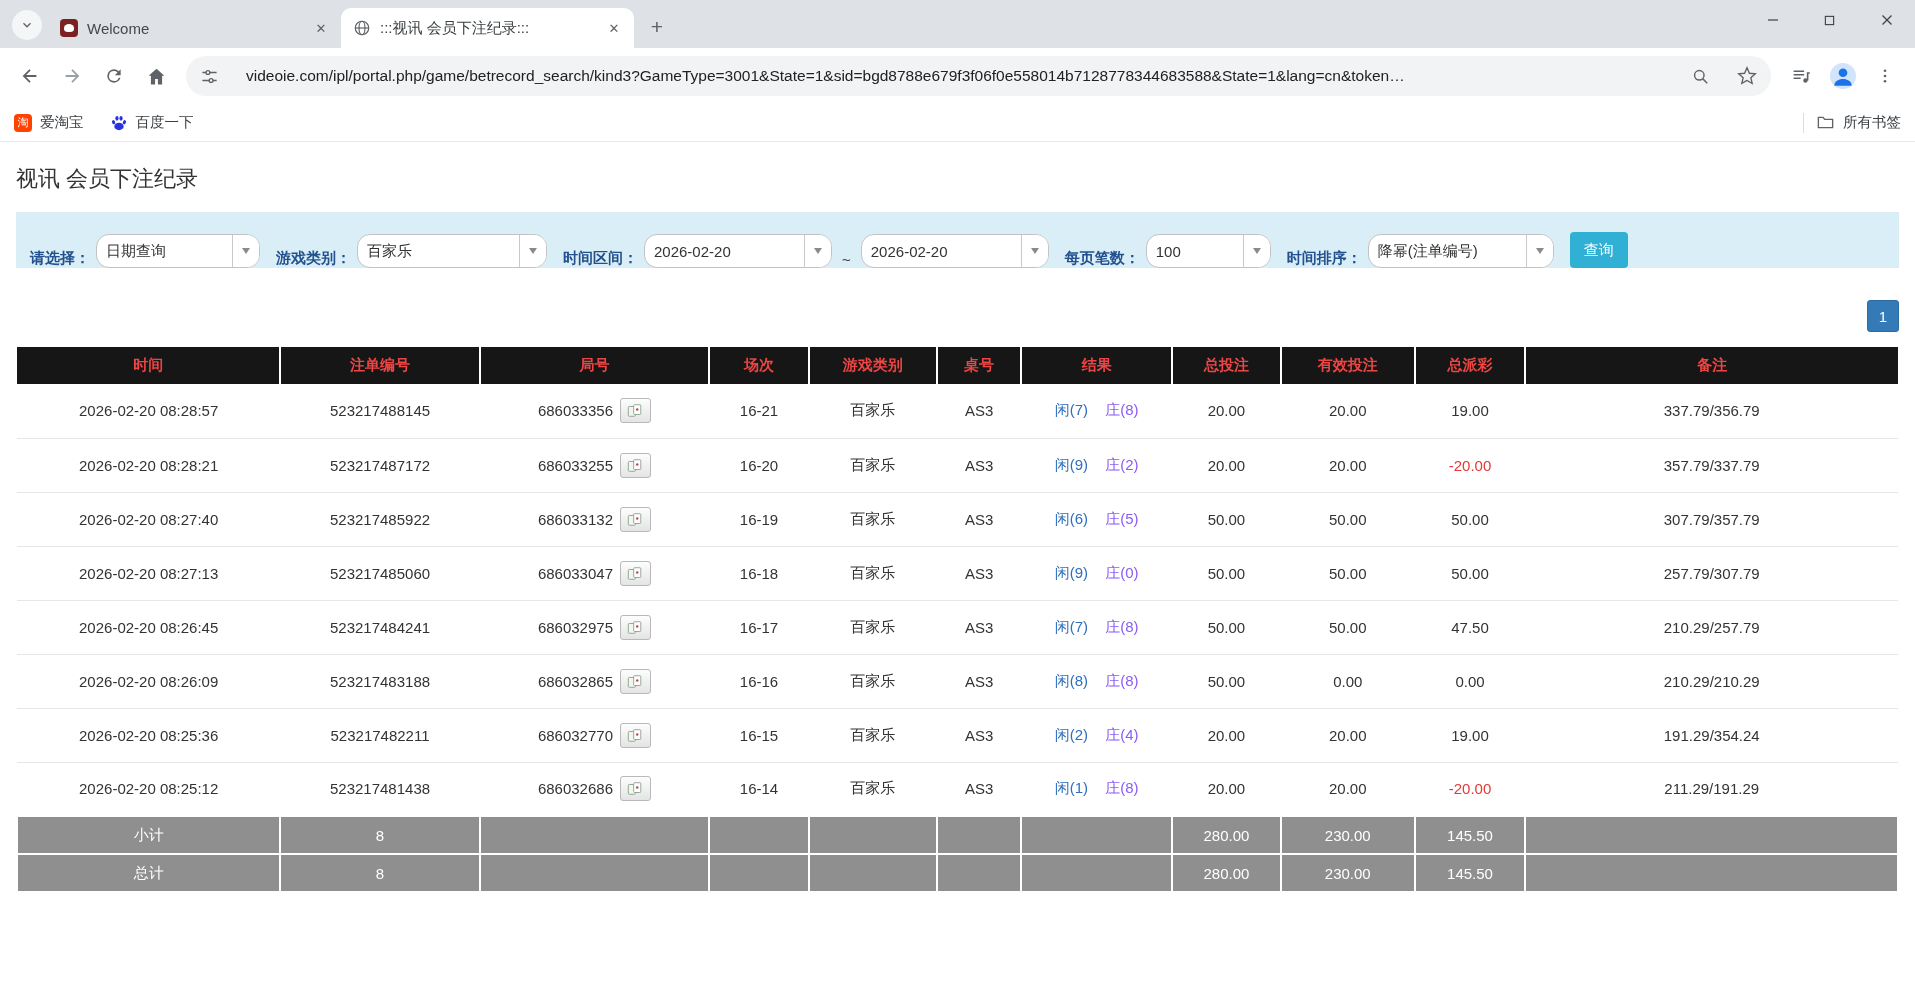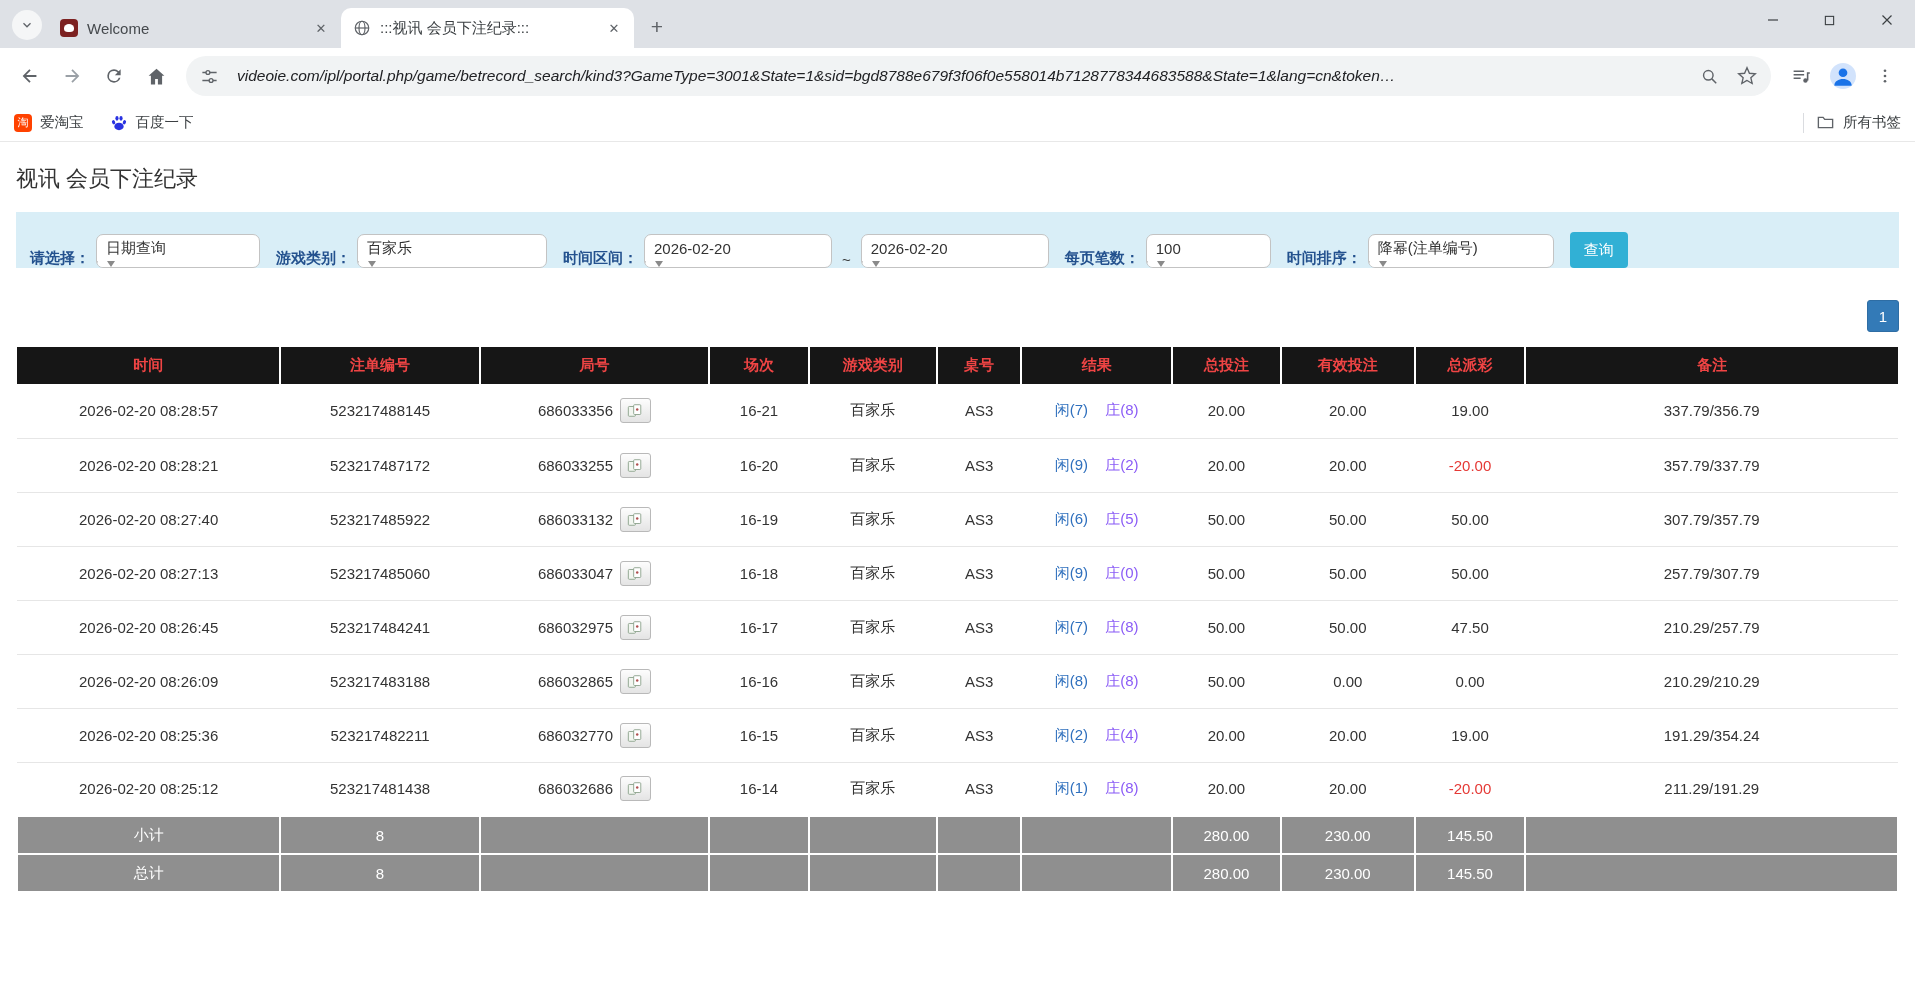--- a/index.html
+++ b/index.html
@@ -25,42 +25,42 @@
   .new-tab { width:30px; height:30px; margin:0 0 6px 8px; border:none; background:transparent; color:#5f6368;
     font-size:21px; line-height:28px; cursor:pointer; border-radius:50%; }
   .win-controls { position:absolute; right:0; top:0; height:40px; display:flex; }
   .win-btn { width:57px; height:40px; display:flex; align-items:center; justify-content:center; color:#3c4043; cursor:pointer; }
 
   .toolbar { height:56px; background:#fff; display:flex; align-items:center; padding:0 10px; gap:2px; }
   .nav-btn { width:40px; height:40px; border:none; background:transparent; border-radius:50%;
     display:flex; align-items:center; justify-content:center; color:#5f6368; cursor:pointer; flex:0 0 auto; }
   .nav-btn.disabled { color:#9aa0a6; }
   .omnibox { flex:1; height:40px; background:#f1f3f4; border-radius:20px; display:flex; align-items:center;
-    padding:0 14px; gap:18px; margin:0 8px; min-width:0;font-style:italic; }
+    padding:0 14px; gap:27px; margin:0 8px; min-width:0; }
   .omni-url { flex:1; font-size:15.5px; color:#202124; white-space:nowrap; overflow:hidden; text-overflow:ellipsis; }
   .omni-icon { color:#5f6368; flex:0 0 auto; cursor:pointer; }
   .avatar-btn { width:40px; height:40px; border:none; background:transparent; border-radius:50%;
     display:flex; align-items:center; justify-content:center; cursor:pointer; }
   .avatar { width:26px; height:26px; border-radius:50%; background:#d2e3fc; overflow:hidden; }
 
   .bookmarks-bar { height:38px; background:#fff; border-bottom:1px solid #e8e8e8; display:flex; align-items:center; padding:0 14px; gap:26px; }
   .bm-item { display:flex; align-items:center; gap:8px; font-size:14.5px; color:#3c4043; cursor:pointer; }
   .bm-icon-taobao { width:18px; height:18px; background:#ff4200; border-radius:4px; color:#fff; font-size:11px;
     display:flex; align-items:center; justify-content:center; }
   .bm-right { margin-left:auto; display:flex; align-items:center; gap:12px; }
   .bm-divider { width:1px; height:20px; background:#dadce0; }
 
   
   .page { padding:0 16px; position:relative; }
   .page-title { font-size:22px; font-weight:500; color:#333; margin:22px 0 18px 0; }
 
   .filter-bar { background:#d9eef7; height:56px; display:flex; align-items:flex-end; padding:0 14px; gap:6px; }
   .f-label { color:#23518e; font-weight:bold; font-size:15px; margin-left:10px; white-space:nowrap; }
   .f-label:first-child { margin-left:0; }
-  .combo { display:flex; align-items:stretch; height:34px; background:#fff; border:1px solid #c3c3c3; border-radius:7px; overflow:hidden;flex-direction:column; }
+  .combo { display:flex; align-items:stretch; height:34px; background:#fff; border:1px solid #c3c3c3; border-radius:13px; overflow:hidden; }
   .combo-text { flex:1; display:flex; align-items:center; padding:0 9px; font-size:15px; color:#333; white-space:nowrap; overflow:hidden; }
   .combo-btn { width:27px; border:none; border-left:1px solid #c9c9c9; background:#fff; display:flex; align-items:center; justify-content:center; cursor:pointer; }
   .combo-btn::after { content:""; width:0; height:0; border-left:4.5px solid transparent; border-right:4.5px solid transparent; border-top:6px solid #8a8a8a; }
   .w-select { width:164px; } .w-game { width:190px; } .w-date { width:188px; } .w-size { width:125px; } .w-sort { width:186px; }
   .tilde { color:#333; font-size:15px; margin:0 4px; }
   .search-btn { height:36px; padding:0 14px; margin-left:10px; background:#31b0d5; color:#fff; border:none; border-radius:4px;
     font-size:15px; cursor:pointer; }
 
   .summary-bar { background:#dff0d8; height:42px; margin-top:27px; display:flex; align-items:center; justify-content:space-between; padding:0 14px; }
   .summary-left { color:#555; font-size:14.5px; }

